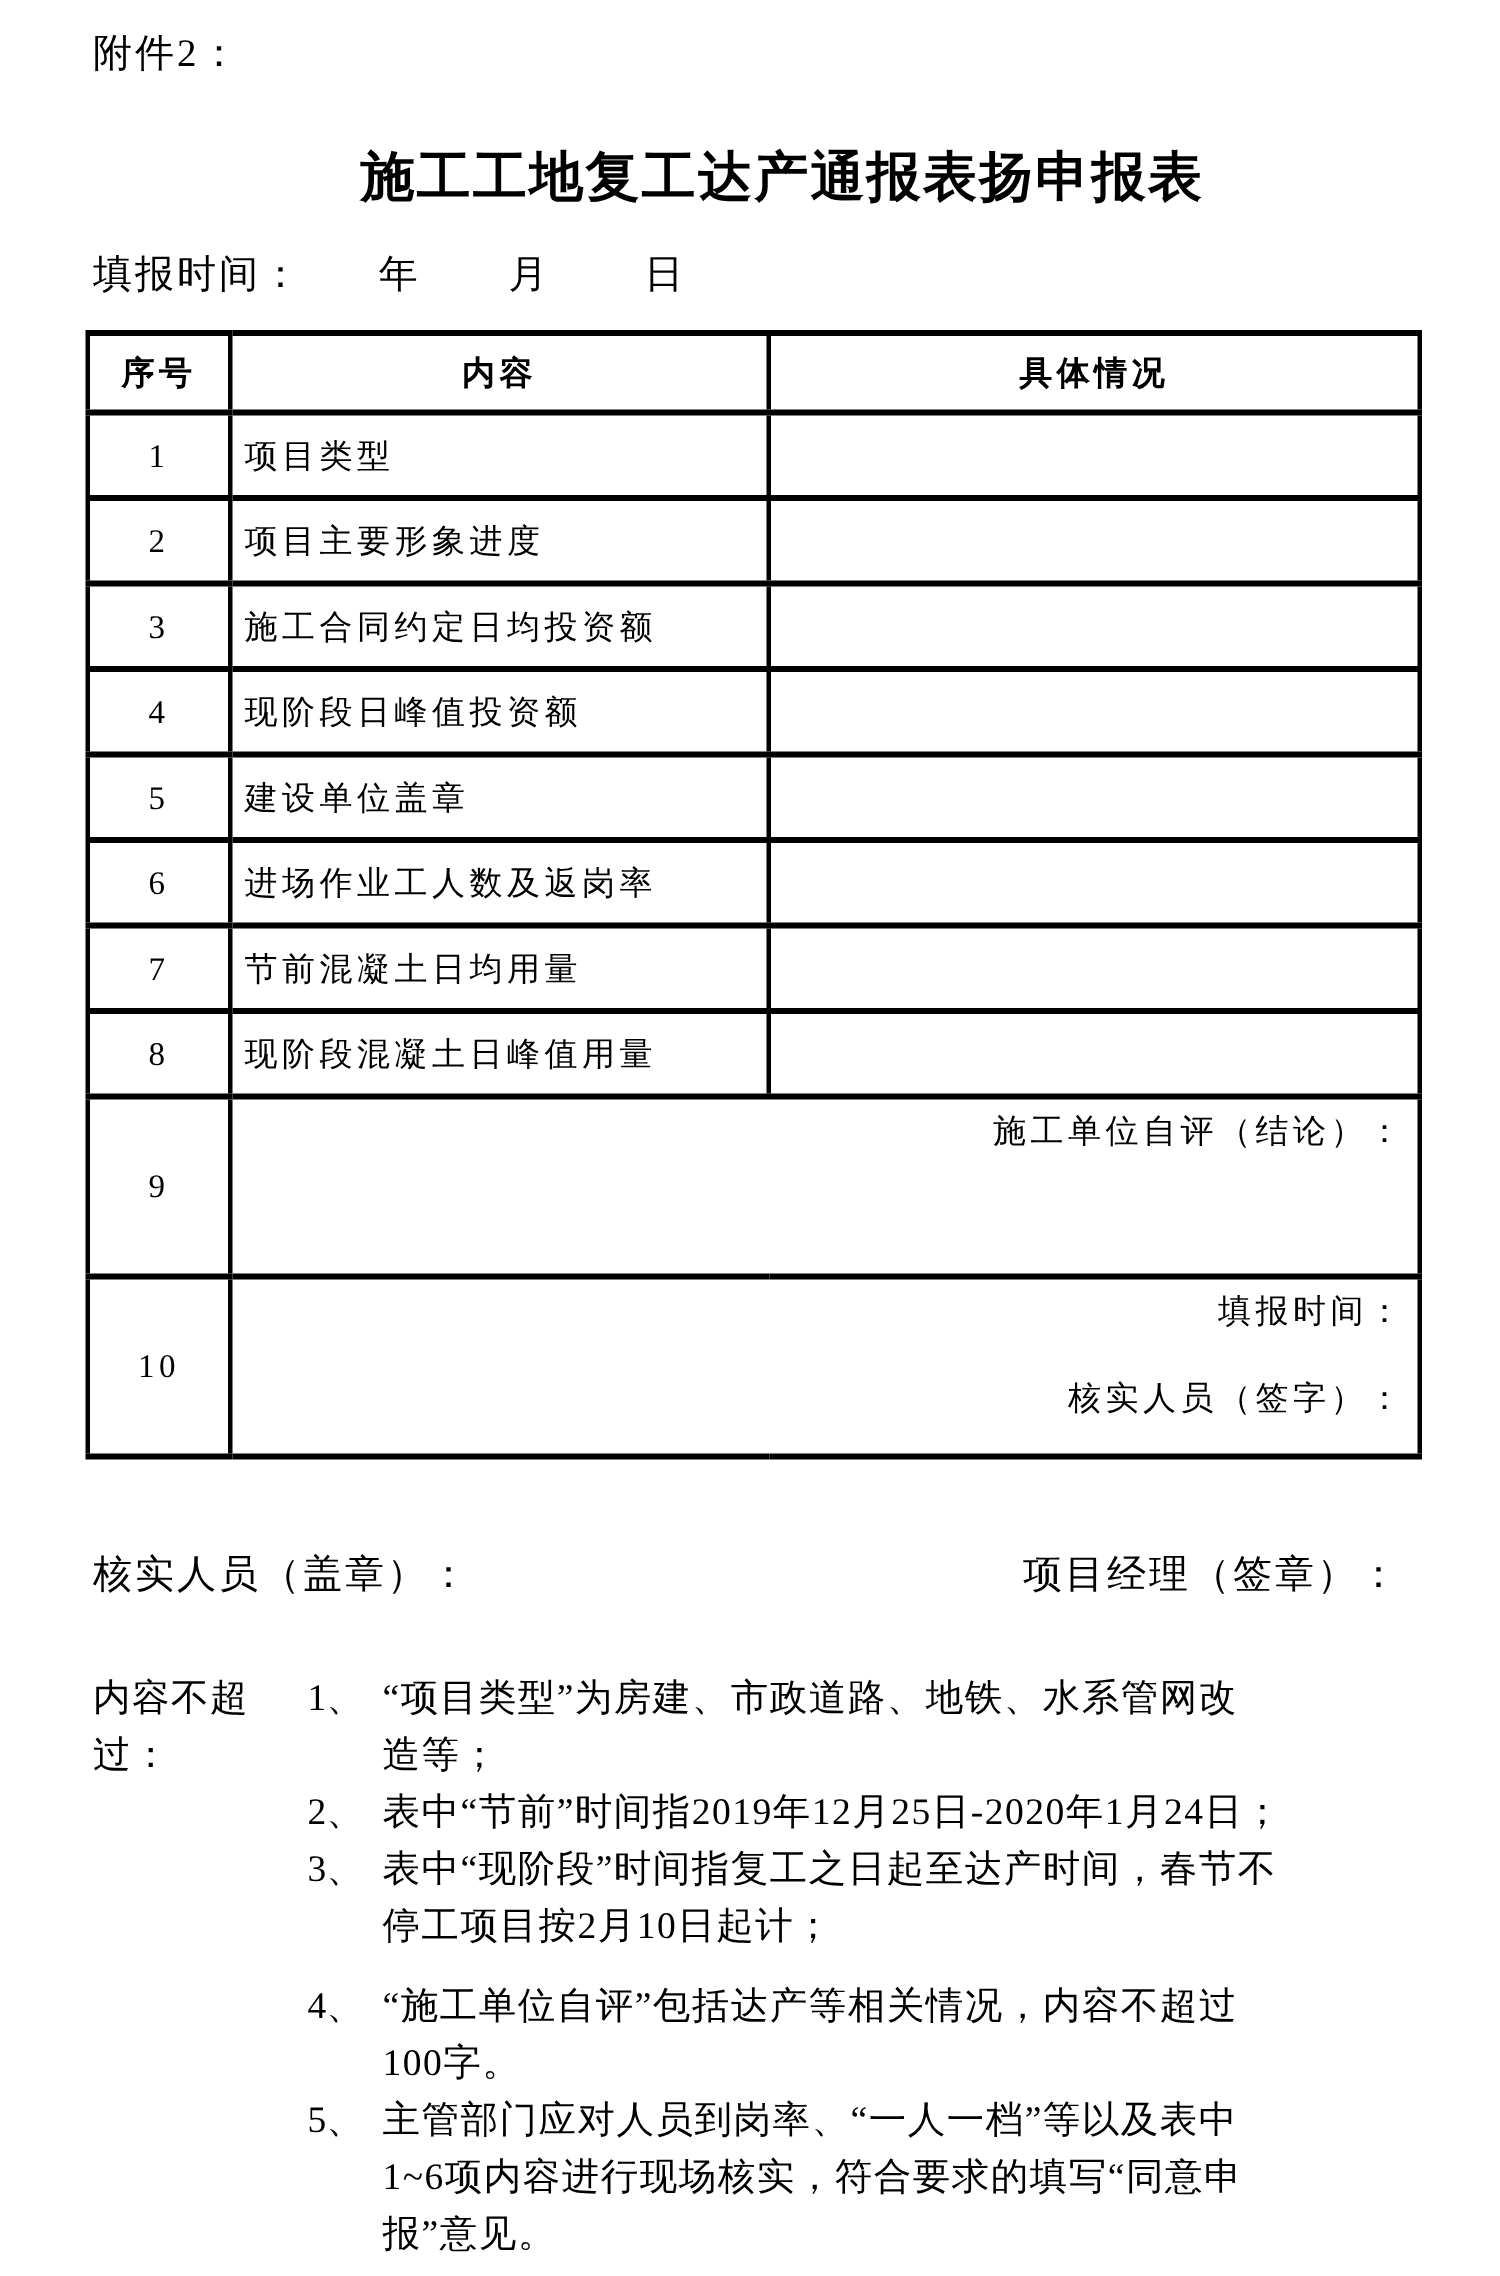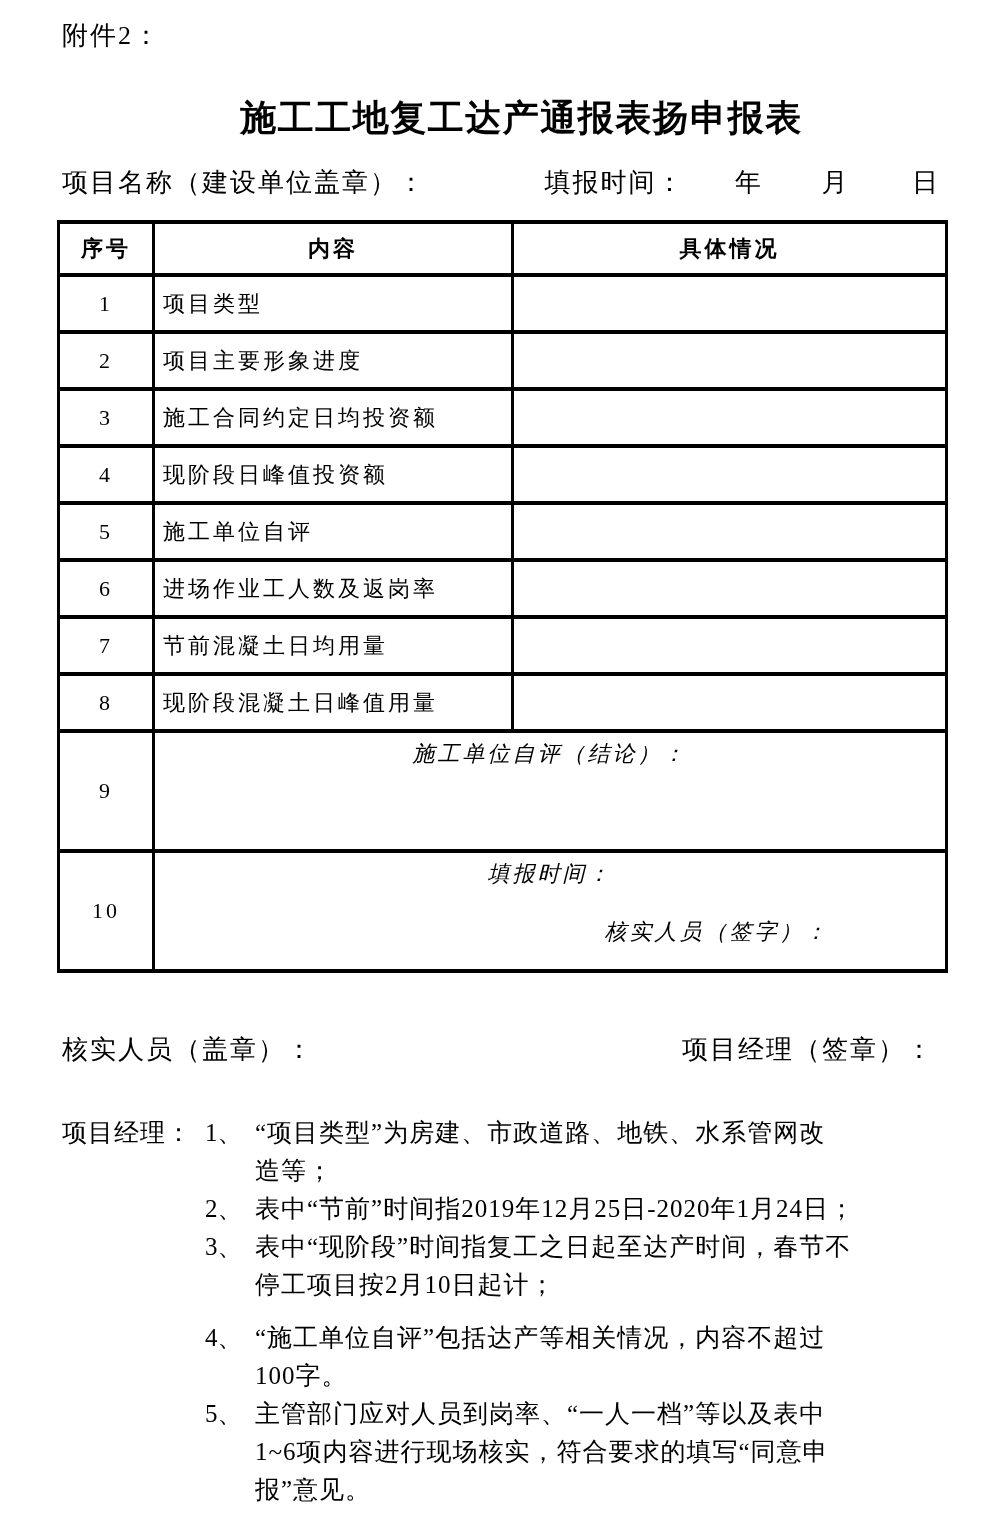--- a/index.html
+++ b/index.html
@@ -42,23 +42,22 @@
   }
   table.report th {
     height: 53px; font-weight: bold; text-align: center;
   }
   tr.row-std td { height: 57px; }
   td.cell-no { text-align: center; letter-spacing: 0; }
   td.cell-content { text-align: left; padding-left: 8px; }
   td.cell-detail { }
   tr.row-tall td { height: 120px; }
   td.merged-cell {
-    vertical-align: top; text-align: center;
+    vertical-align: top; text-align: right;
     padding: 6px 8px 0 8px;
-    font-style: italic;
   }
   .sign-inline { margin-top: 28px; margin-left: 334px; }
 
   .sign-row {
     position: absolute; top: 1032px; left: 62px; width: 872px;
     display: flex; justify-content: space-between;
     font-size: 26px; letter-spacing: 2px;
   }
 
   .notes {
@@ -74,21 +73,20 @@
   .note-text { width: 668px; white-space: pre-line; letter-spacing: 1px; }
 </style>
 </head>
 <body>
 
 <div class="attachment">附件2：</div>
 
 <div class="title">施工工地复工达产通报表扬申报表</div>
 
 <div class="meta-row">
-  <span>项目名称（建设单位盖章）：</span>
   <span class="fill-group">
     <span>填报时间：</span>
     <span class="ymd-year">年</span>
     <span class="ymd-month">月</span>
     <span class="ymd-day">日</span>
   </span>
 </div>
 
 <table class="report">
   <colgroup>
@@ -117,21 +115,21 @@
     <td class="cell-content">施工合同约定日均投资额</td>
     <td class="cell-detail"></td>
   </tr>
   <tr class="row-std">
     <td class="cell-no">4</td>
     <td class="cell-content">现阶段日峰值投资额</td>
     <td class="cell-detail"></td>
   </tr>
   <tr class="row-std">
     <td class="cell-no">5</td>
-    <td class="cell-content">施工单位自评</td>
+    <td class="cell-content">建设单位盖章</td>
     <td class="cell-detail"></td>
   </tr>
   <tr class="row-std">
     <td class="cell-no">6</td>
     <td class="cell-content">进场作业工人数及返岗率</td>
     <td class="cell-detail"></td>
   </tr>
   <tr class="row-std">
     <td class="cell-no">7</td>
     <td class="cell-content">节前混凝土日均用量</td>
@@ -157,21 +155,21 @@
   </tr>
 </tbody>
   </table>
 
 <div class="sign-row">
   <span>核实人员（盖章）：</span>
   <span>项目经理（签章）：</span>
 </div>
 
 <div class="notes">
-  <div class="notes-label">项目经理：</div>
+  <div class="notes-label">内容不超过：</div>
   <div class="note-list">
     <div class="note-item">
       <span class="note-num">1、</span>
       <div class="note-text">“项目类型”为房建、市政道路、地铁、水系管网改
 造等；</div>
     </div>
     <div class="note-item">
       <span class="note-num">2、</span>
       <div class="note-text">表中“节前”时间指2019年12月25日-2020年1月24日；</div>
     </div>

